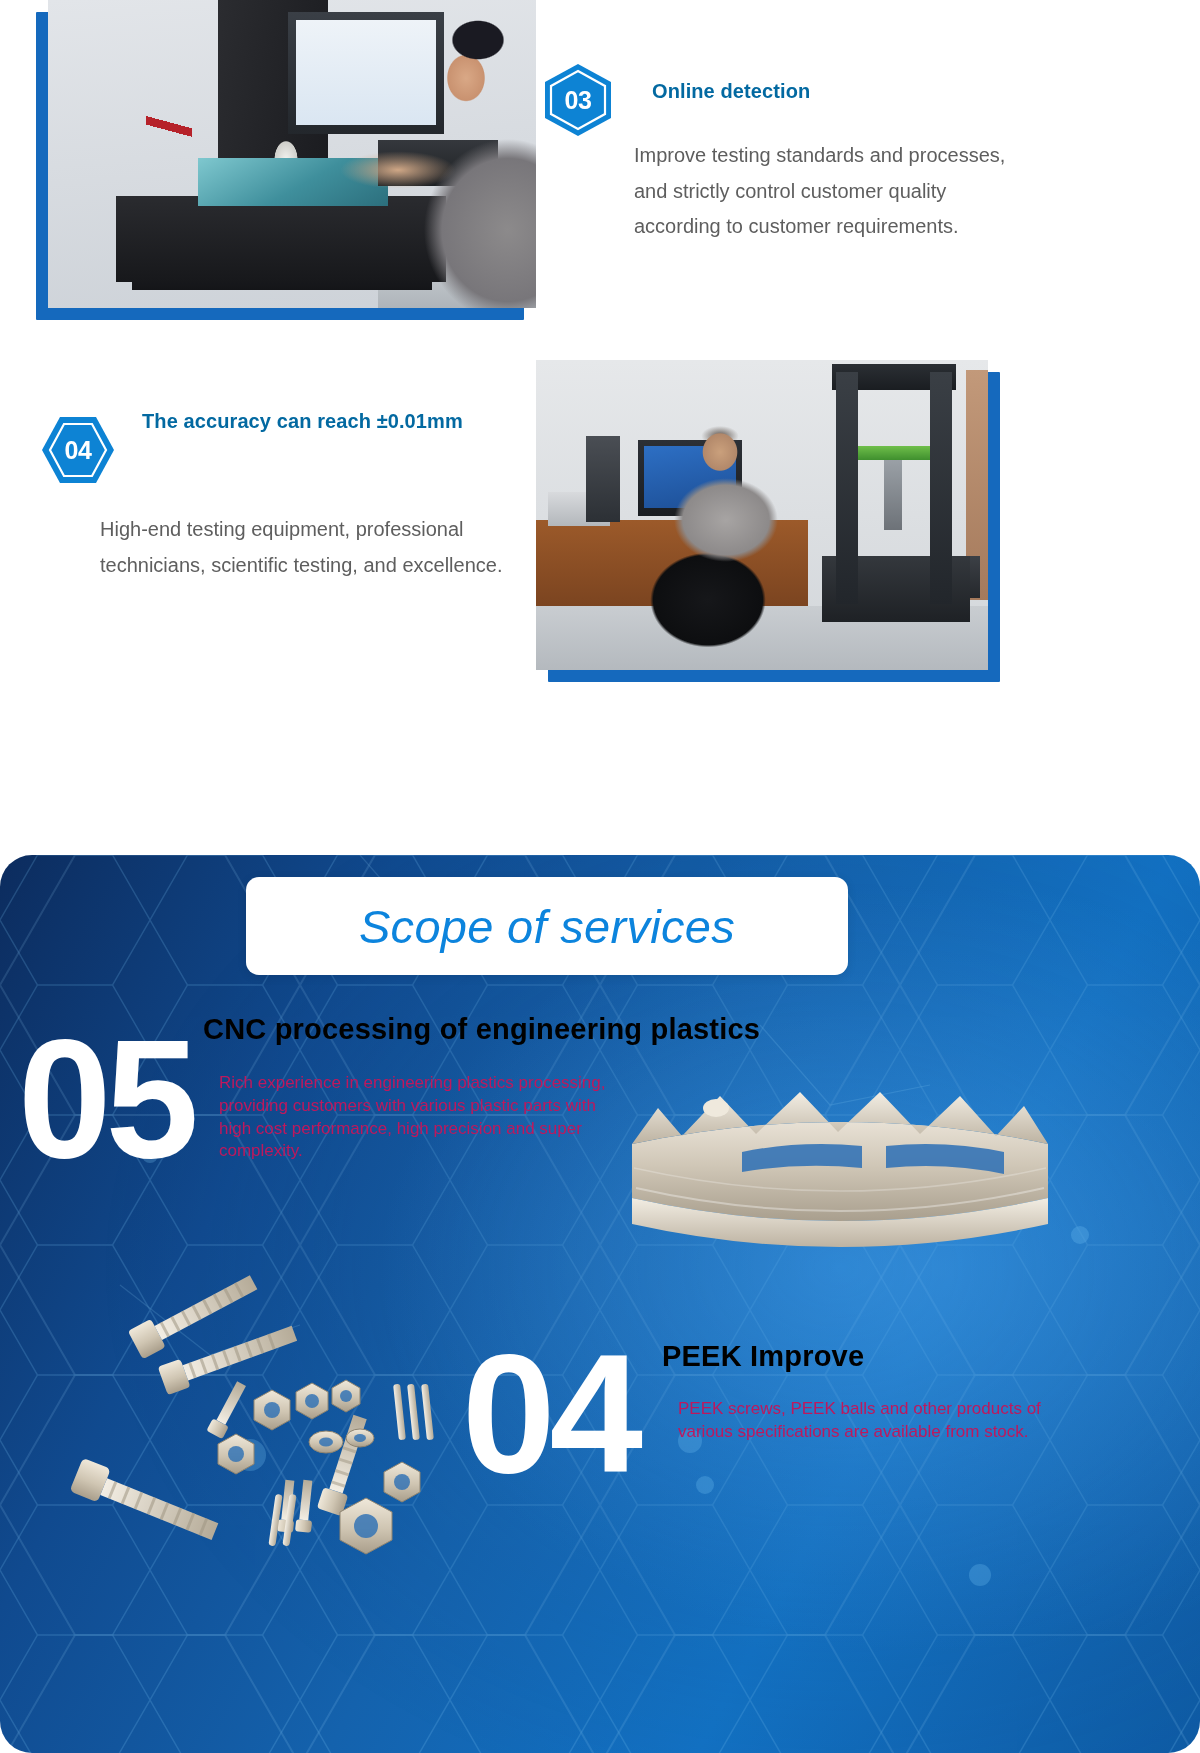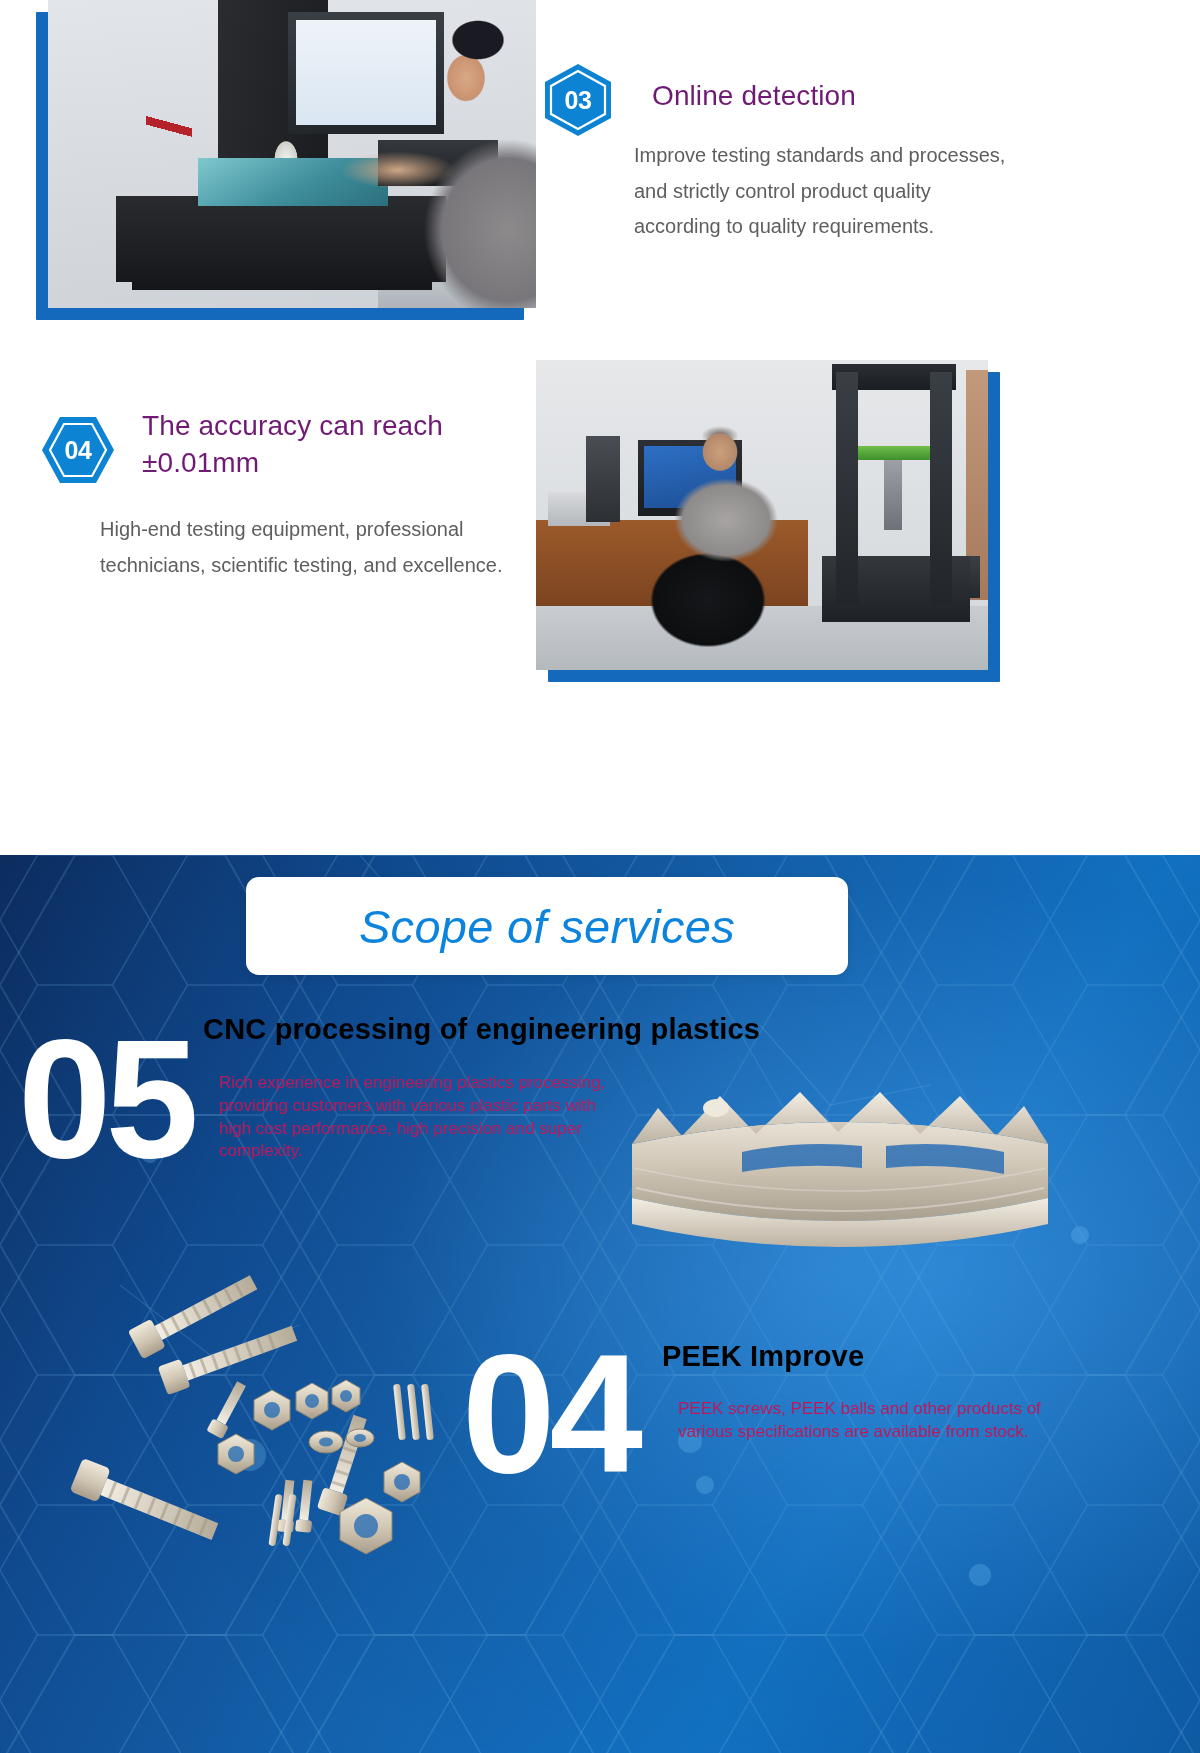--- a/index.html
+++ b/index.html
@@ -100,41 +100,42 @@
   .badge svg{display:block;width:76px;height:76px;overflow:visible;}
   .badge .num{
     position:absolute;left:0;top:0;width:76px;height:76px;
     display:flex;align-items:center;justify-content:center;
     color:#fff;font-size:25px;font-weight:bold;letter-spacing:-0.5px;
     font-family:"Liberation Sans",sans-serif;
   }
 
   
   .feat-title{
-    font-size:28px;font-weight:normal;color:#701a75;line-height:1.32;
+    font-size:20px;font-weight:bold;color:#0369a1;line-height:1.32;
     letter-spacing:.1px;
   }
   .feat-body{
     font-size:20px;color:#5e5e5e;line-height:1.78;font-weight:normal;
   }
   .f3-badge{left:540px;top:62px;}
   .f3-title{position:absolute;left:652px;top:78px;width:380px;}
   .f3-body{position:absolute;left:634px;top:138px;width:380px;}
 
   .f4-badge{left:40px;top:412px;}
   .f4-title{position:absolute;left:142px;top:408px;width:390px;}
   .f4-body{position:absolute;left:100px;top:512px;width:430px;}
 
   
   .scope{
     position:absolute;left:0;top:855px;width:1200px;height:898px;
     background:
       radial-gradient(ellipse 900px 620px at 78% 46%, rgba(62,150,226,.55) 0%, rgba(62,150,226,0) 62%),
       linear-gradient(118deg,#0c2c5e 0%,#104a8f 24%,#1462ad 48%,#1272c4 70%,#0f5ba4 100%);
     overflow:hidden;
+    border-radius:32px;
   }
   .hexpat{position:absolute;left:0;top:0;width:1200px;height:898px;opacity:.5;}
 
   
   .scope-card{
     position:absolute;left:246px;top:22px;width:602px;height:98px;
     background:#ffffff;border-radius:13px;
     display:flex;align-items:center;justify-content:center;
     box-shadow:0 2px 10px rgba(0,0,0,.10);
   }
@@ -178,21 +179,21 @@
     </div>
 
     <div class="badge f3-badge">
       <svg viewBox="0 0 76 76" aria-hidden="true">
         <polygon points="38,2 71,20 71,56 38,74 5,56 5,20" fill="#0d83d4"></polygon>
         <polygon points="38,9 65,24 65,52 38,67 11,52 11,24" fill="none" stroke="#ffffff" stroke-width="2.2"></polygon>
       </svg>
       <div class="num">03</div>
     </div>
     <div class="feat-title f3-title">Online detection</div>
-    <div class="feat-body f3-body">Improve testing standards and processes, and strictly control product quality according to quality requirements.</div>
+    <div class="feat-body f3-body">Improve testing standards and processes, and strictly control customer quality according to customer requirements.</div>
 
     <div class="badge f4-badge">
       <svg viewBox="0 0 76 76" aria-hidden="true">
         <polygon points="20,5 56,5 74,38 56,71 20,71 2,38" fill="#0d83d4"></polygon>
         <polygon points="24,12 52,12 66,38 52,64 24,64 10,38" fill="none" stroke="#ffffff" stroke-width="2.2"></polygon>
       </svg>
       <div class="num">04</div>
     </div>
     <div class="feat-title f4-title">The accuracy can reach ±0.01mm</div>
     <div class="feat-body f4-body">High-end testing equipment, professional technicians, scientific testing, and excellence.</div>

